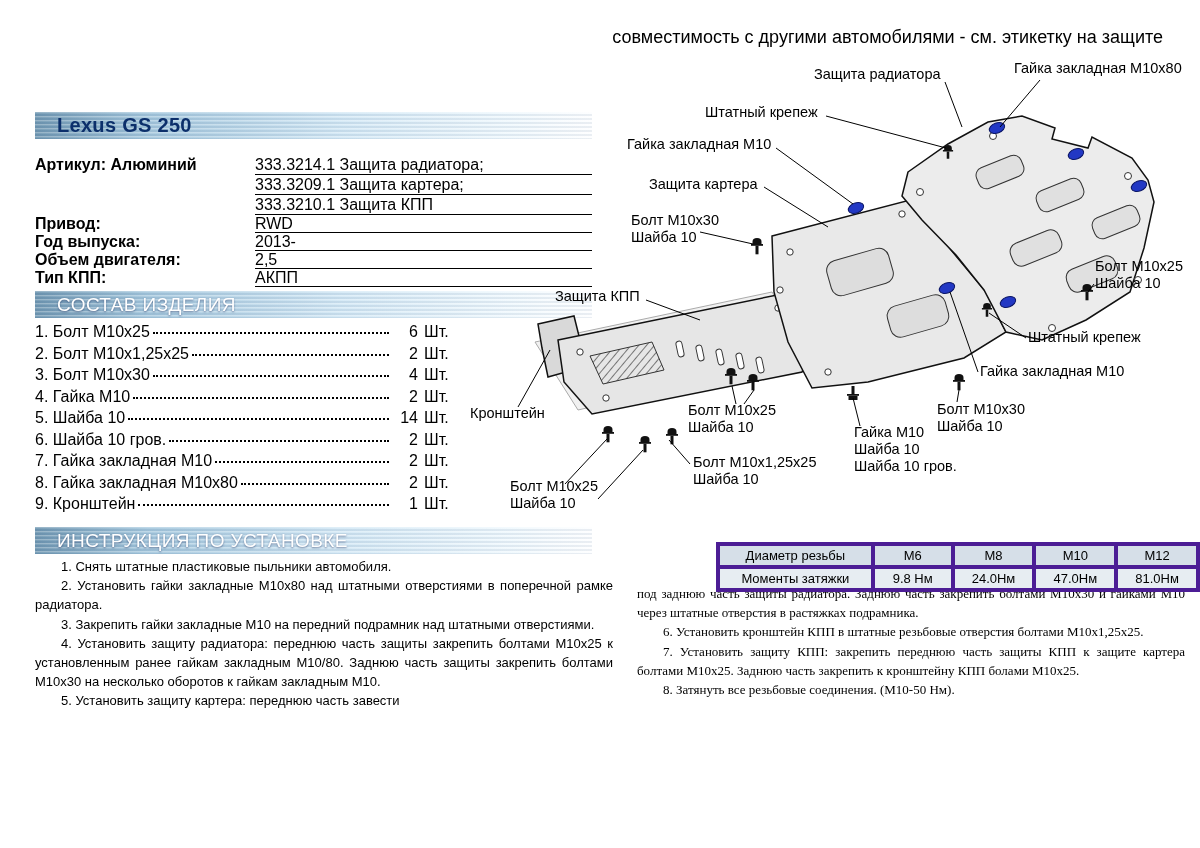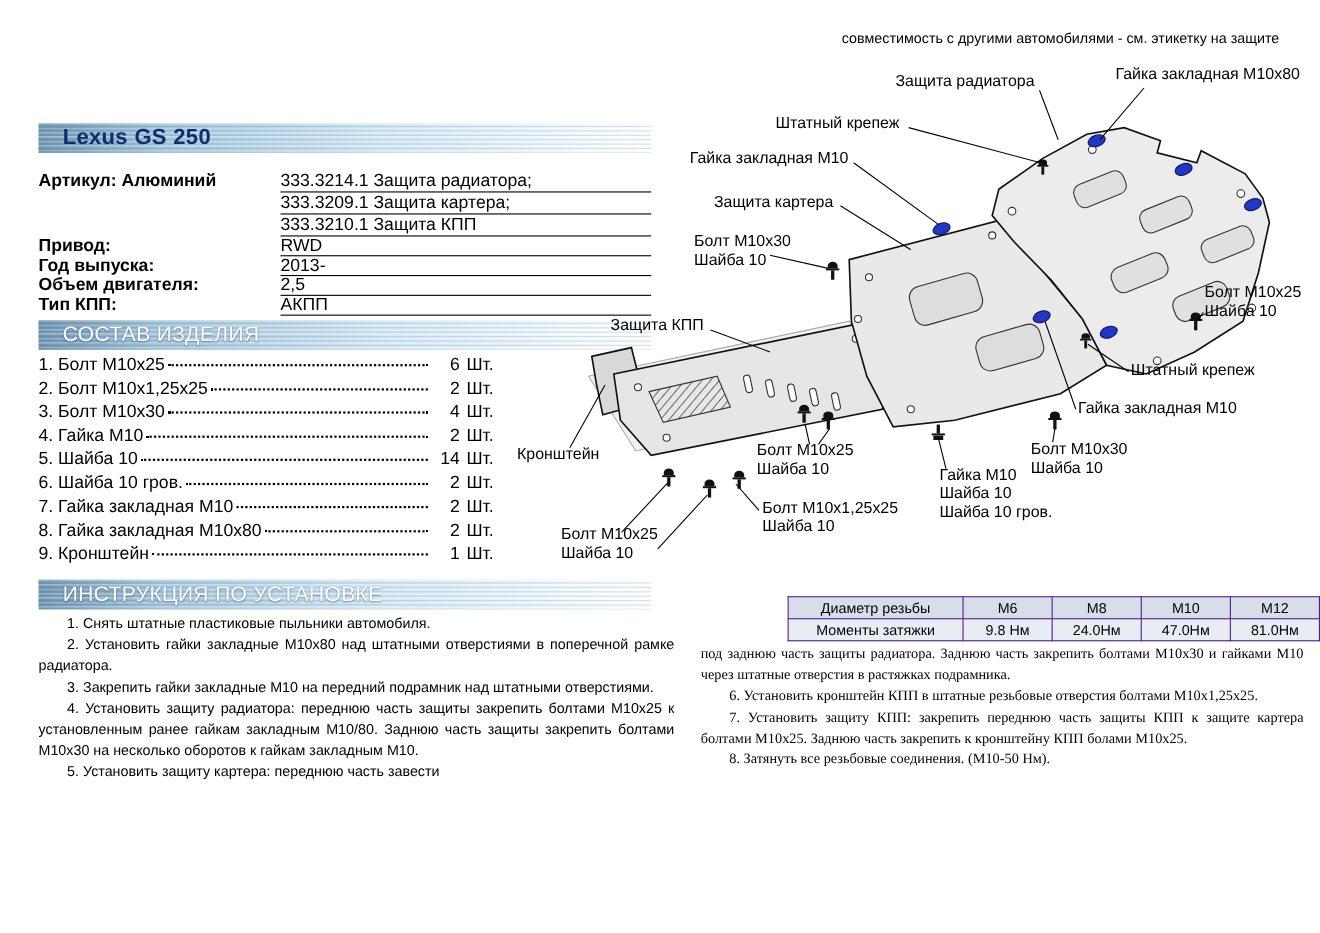--- a/index.html
+++ b/index.html
@@ -3,21 +3,21 @@
 <meta charset="utf-8">
 <style>
   html,body{margin:0;padding:0;background:#fff;}
   body{
     width:1200px;height:848px;position:relative;overflow:hidden;
     font-family:"Liberation Sans","DejaVu Sans",sans-serif;color:#000;
   }
   .page{position:absolute;inset:0;}
 
   
-  .compat-note{position:absolute;top:27px;right:37px;font-size:13px;}
+  .compat-note{position:absolute;top:27px;right:37px;font-size:18px;}
 
   
   .bar{
     position:absolute;left:35px;width:557px;height:27px;
     display:flex;align-items:center;padding-left:22px;box-sizing:border-box;
     background:
       repeating-linear-gradient(180deg, rgba(255,255,255,.38) 0px, rgba(255,255,255,0) 2px, rgba(80,110,145,.22) 3px, rgba(255,255,255,0) 4px),
       linear-gradient(90deg,#6e96b1 0%,#a4c7dd 20%,#d3e8f5 55%,#eff8fd 85%,#fdfeff 100%);
   }
   .lexus-bar{top:112px;text-align:right;}
@@ -66,21 +66,21 @@
   .c9{left:980px;top:363px;}
   .c10{left:470px;top:405px;}
   .c11{left:688px;top:402px;}
   .c12{left:937px;top:401px;}
   .c13{left:854px;top:424px;}
   .c14{left:693px;top:454px;}
   .c15{left:510px;top:478px;}
 
   
   .torque{position:absolute;left:716px;top:542px;border-collapse:collapse;font-size:13px;}
-  .torque td{border:1px solid #4c1d95;text-align:center;padding:1px 4px;height:17px;}
+  .torque td{border:4px solid #4c1d95;text-align:center;padding:1px 4px;height:17px;}
   .torque td.lbl{width:150px;}
   .torque td.val{width:72px;}
   .torque tr.r1 td{background:#d6dfe8;}
   .torque tr.r2 td{background:#e7edf2;}
 </style>
 </head>
 <body>
 
 <div class="page">
 

